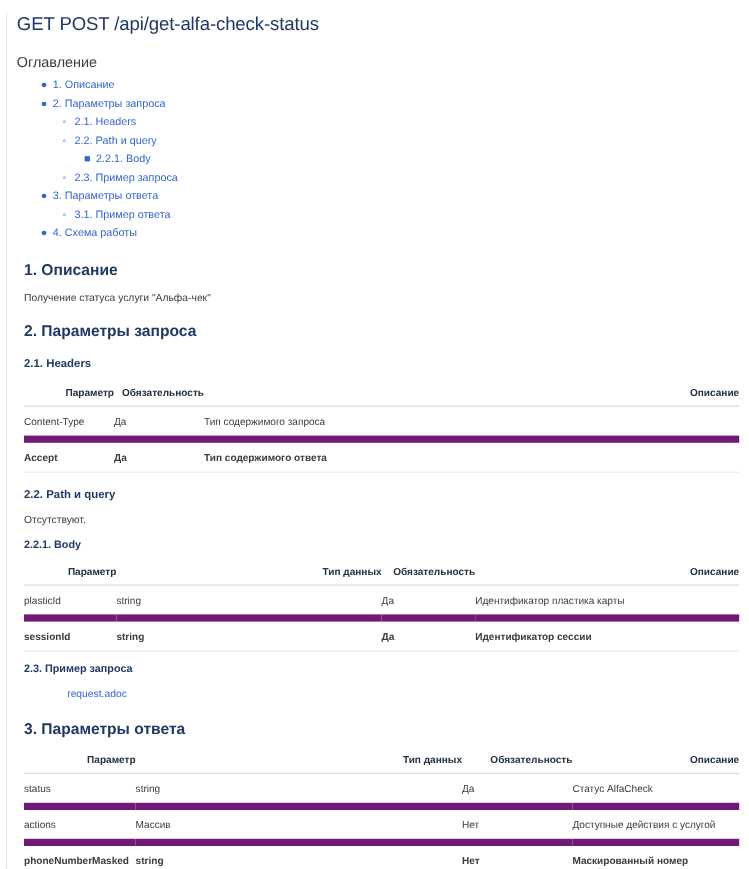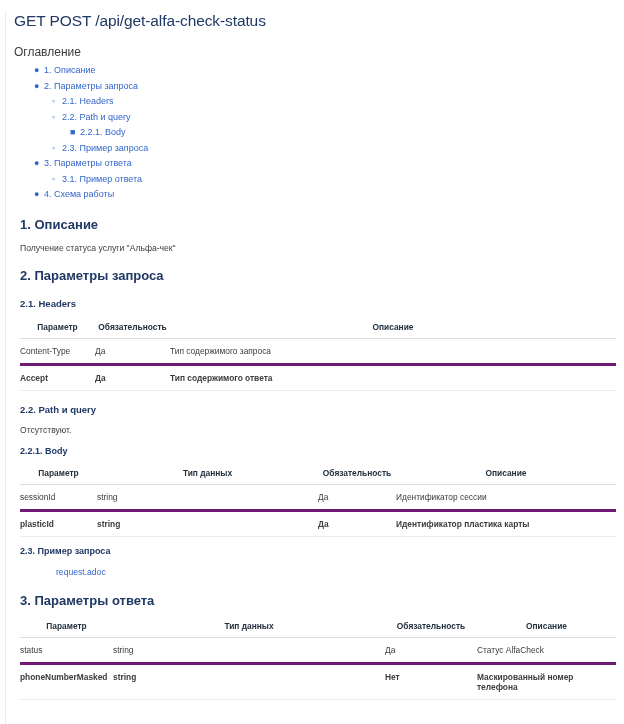--- a/index.html
+++ b/index.html
@@ -118,31 +118,31 @@
   table.params {
     border-collapse: collapse;
     width: 596px;
     margin: 11px 0 0 6px;
     table-layout: fixed;
   }
   table.params th {
     font-size: 8.4px;
     font-weight: bold;
     color: #22313f;
-    text-align: center;
+    text-align: right;
     padding: 0 0 6px 0;
     border-bottom: 1px solid #dcdcdf;
     vertical-align: bottom;
   }
   table.params td {
     font-size: 8.4px;
     color: #3c3c40;
     text-align: left;
     padding: 7px 0 7px 0;
-    border-bottom: 3px solid #701a75;
+    border-bottom: 6px solid #701a75;
     vertical-align: top;
   }
   table.params tr:last-child td { border-bottom: 1px solid #ececee; font-weight: bold; }
   .cell-pad { padding-left: 8px; }
 </style>
 </head>
 <body>
 
 <div id="page">
   <div id="left-rule"></div>
@@ -263,30 +263,30 @@
     <thead>
       <tr>
         <th class="cell-pad">Параметр</th>
         <th>Тип данных</th>
         <th>Обязательность</th>
         <th>Описание</th>
       </tr>
     </thead>
     <tbody>
       <tr>
+        <td class="cell-pad">plasticId</td>
+        <td>string</td>
+        <td>Да</td>
+        <td>Идентификатор пластика карты</td>
+      </tr>
+      <tr>
         <td class="cell-pad">sessionId</td>
         <td>string</td>
         <td>Да</td>
         <td>Идентификатор сессии</td>
-      </tr>
-      <tr>
-        <td class="cell-pad">plasticId</td>
-        <td>string</td>
-        <td>Да</td>
-        <td>Идентификатор пластика карты</td>
       </tr>
     </tbody>
   </table>
 
   <h4 class="h-sub">2.3. Пример запроса</h4>
   <a class="file-link" href="#">request.adoc</a>
 
   <h2 class="h-major">3. Параметры ответа</h2>
 
   <table class="params">
@@ -305,20 +305,26 @@
       </tr>
     </thead>
     <tbody>
       <tr>
         <td class="cell-pad">status</td>
         <td>string</td>
         <td>Да</td>
         <td>Статус AlfaCheck</td>
       </tr>
       <tr>
+        <td class="cell-pad">actions</td>
+        <td>Массив</td>
+        <td>Нет</td>
+        <td>Доступные действия с услугой</td>
+      </tr>
+      <tr>
         <td class="cell-pad">phoneNumberMasked</td>
         <td>string</td>
         <td>Нет</td>
         <td>Маскированный номер телефона</td>
       </tr>
 
     </tbody>
   </table>
 
   

